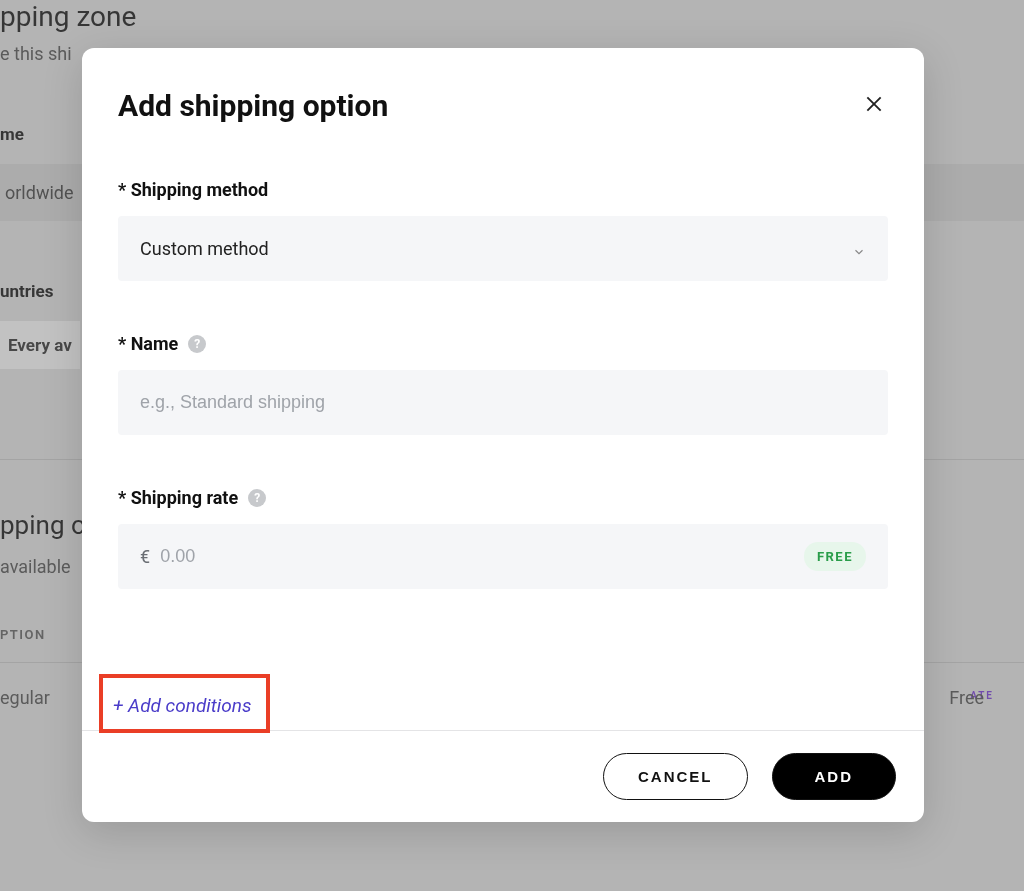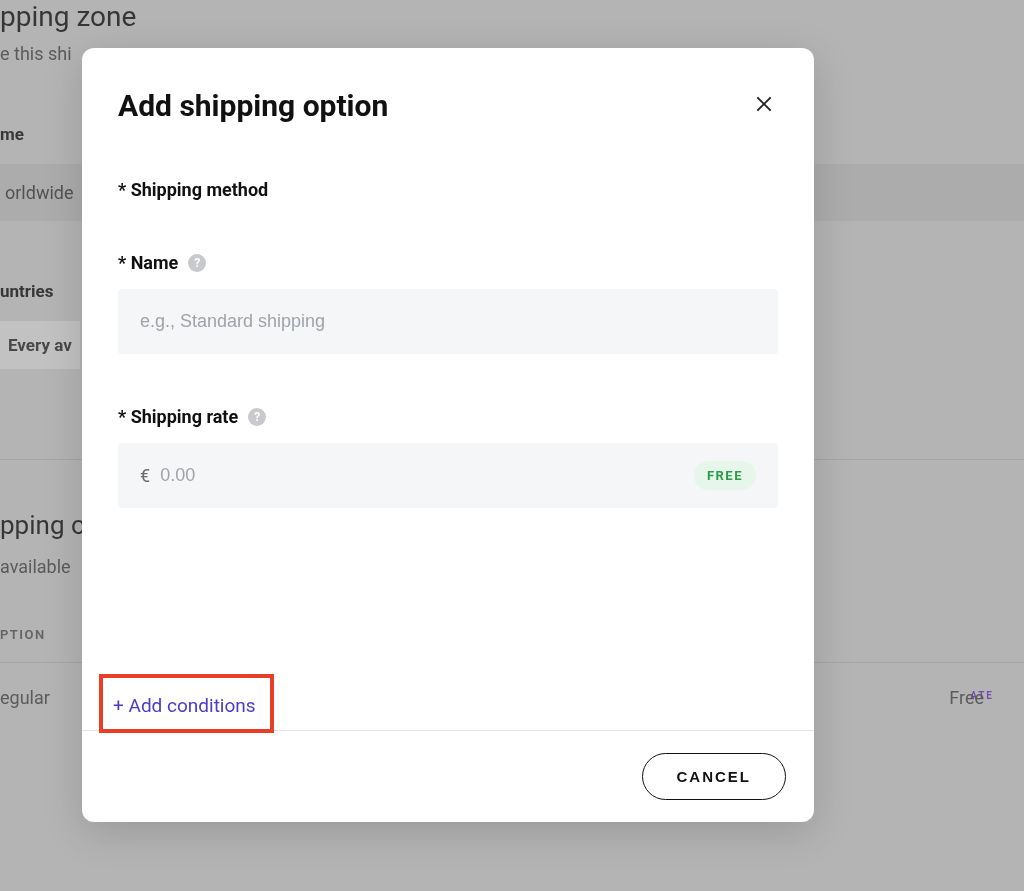--- a/index.html
+++ b/index.html
@@ -96,21 +96,21 @@
       inset: 0;
       background: rgba(120,120,120,0.45);
       z-index: 5;
     }
 
     
     .modal {
       position: absolute;
       top: 48px;
       left: 82px;
-      width: 732px;
+      width: 842px;
       height: 774px;
       background: #fff;
       border-radius: 12px;
       z-index: 10;
       box-shadow: 0 10px 40px rgba(0,0,0,0.15);
       display: flex;
       flex-direction: column;
     }
     .modal-body {
       padding: 40px 36px 20px 36px;
@@ -241,20 +241,21 @@
     }
     .add-conditions-highlight {
       border: 4px solid #ea3e26;
       padding: 16px 14px 12px 10px;
     }
     .add-conditions-link {
       color: #4a3cc9;
       font-size: 19px;
       cursor: pointer;
       display: inline-block;
+      font-style: italic;
     }
 
     .modal-footer {
       border-top: 1px solid #e4e4e6;
       padding: 22px 28px;
       display: flex;
       justify-content: flex-end;
       gap: 24px;
     }
     .btn {
@@ -316,20 +317,28 @@
       <div class="close-btn">
         <svg viewBox="0 0 24 24">
             <line x1="4" y1="4" x2="20" y2="20"></line>
             <line x1="20" y1="4" x2="4" y2="20"></line>
           </svg>
       </div>
     </div>
 
     <div class="field-group first">
       <div class="field-label">* Shipping method</div>
+      <div class="select-box">
+        <span>Custom method</span>
+        <span class="chevron">
+          <svg viewBox="0 0 24 24">
+              <polyline points="6 9 12 15 18 9"></polyline>
+            </svg>
+        </span>
+      </div>
     </div>
 
     <div class="field-group">
       <div class="field-label">
         <span>* Name</span>
         <span class="help-icon">?</span>
       </div>
       <input class="text-input" type="text" placeholder="e.g., Standard shipping" style="">
     </div>
 
@@ -341,20 +350,21 @@
       <div class="rate-box">
         <span class="currency">€</span>
         <input class="rate-input" type="text" placeholder="0.00" style="">
         <span class="free-badge">FREE</span>
       </div>
     </div>
   </div>
 
   <div class="modal-footer">
     <button class="btn btn-cancel">CANCEL</button>
+    <button class="btn btn-add">ADD</button>
   </div>
 </div>
 
 <div class="add-conditions-wrap">
   <div class="add-conditions-highlight">
     <span class="add-conditions-link">+ Add conditions</span>
   </div>
 </div>
 
 </body></html>

